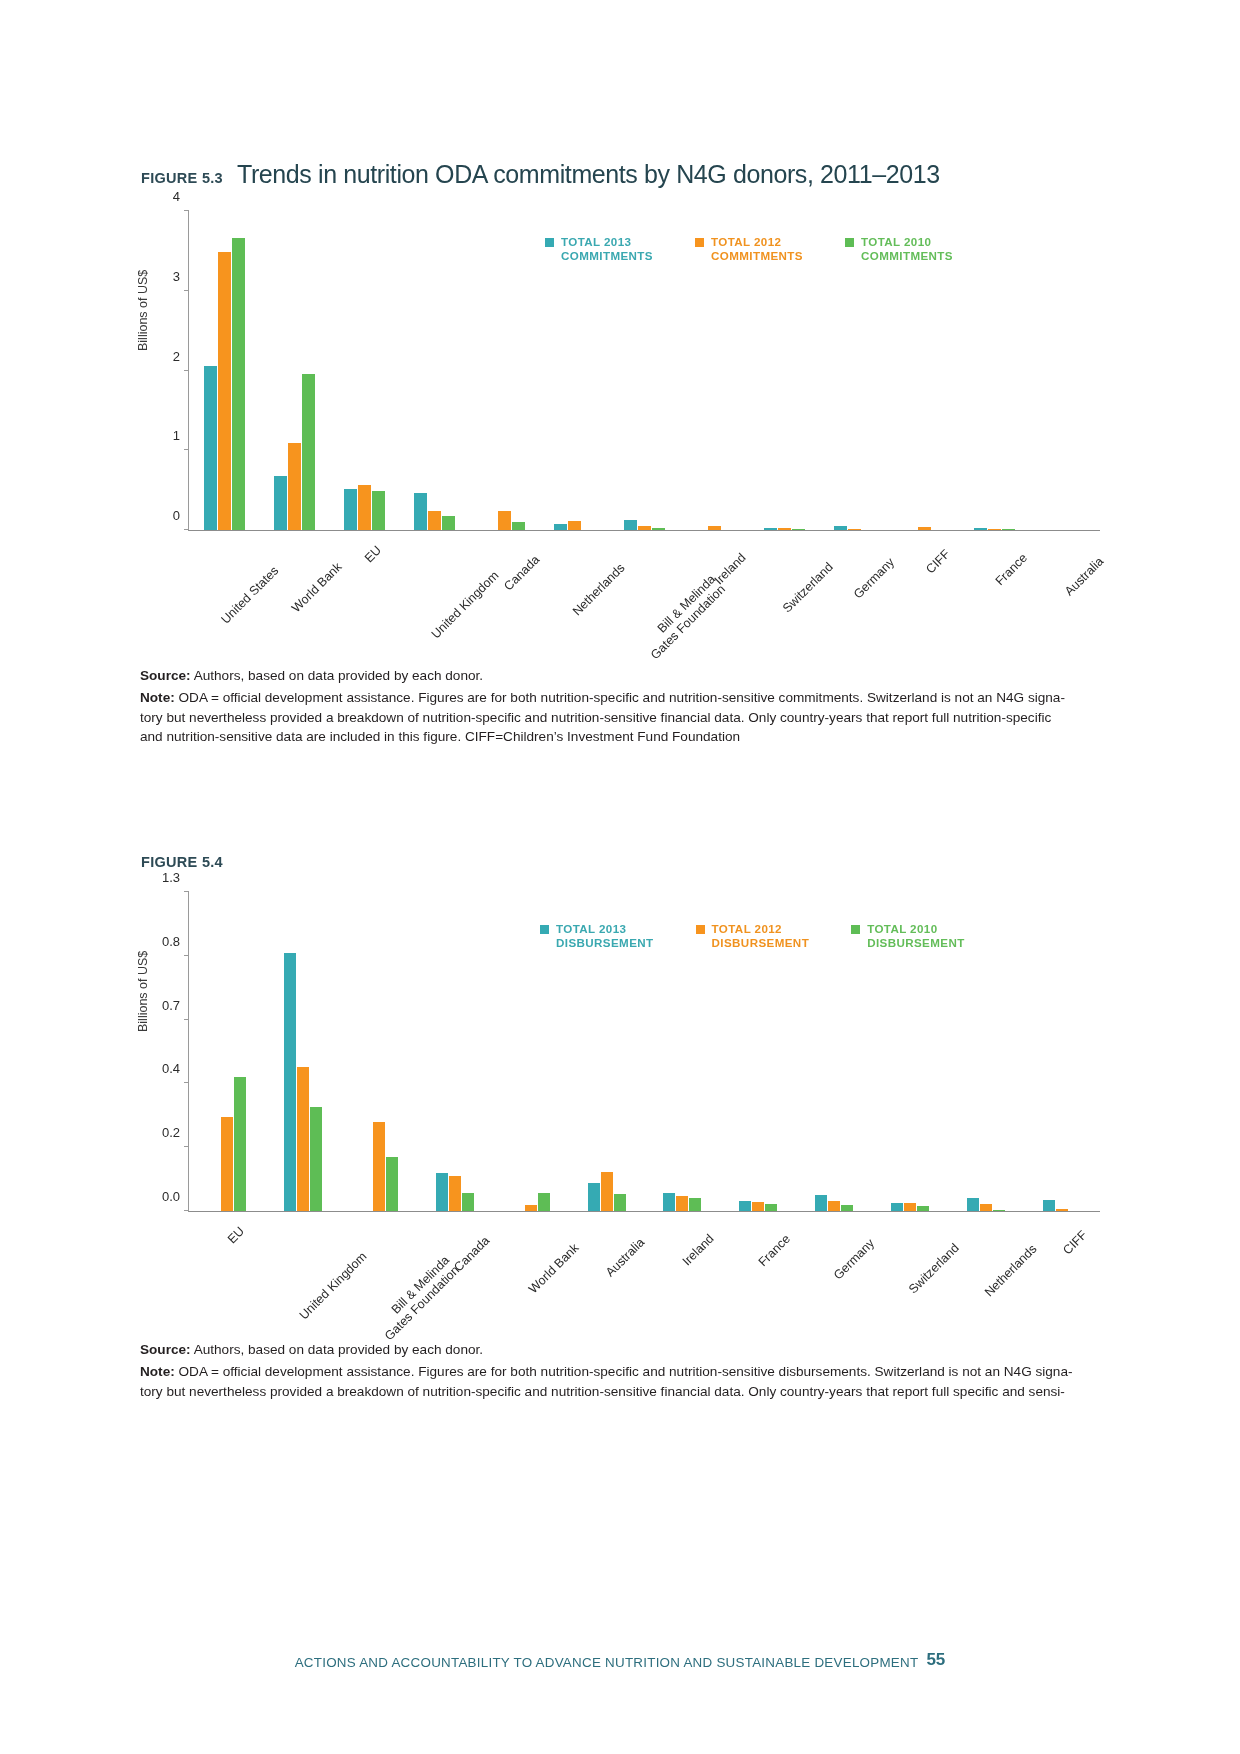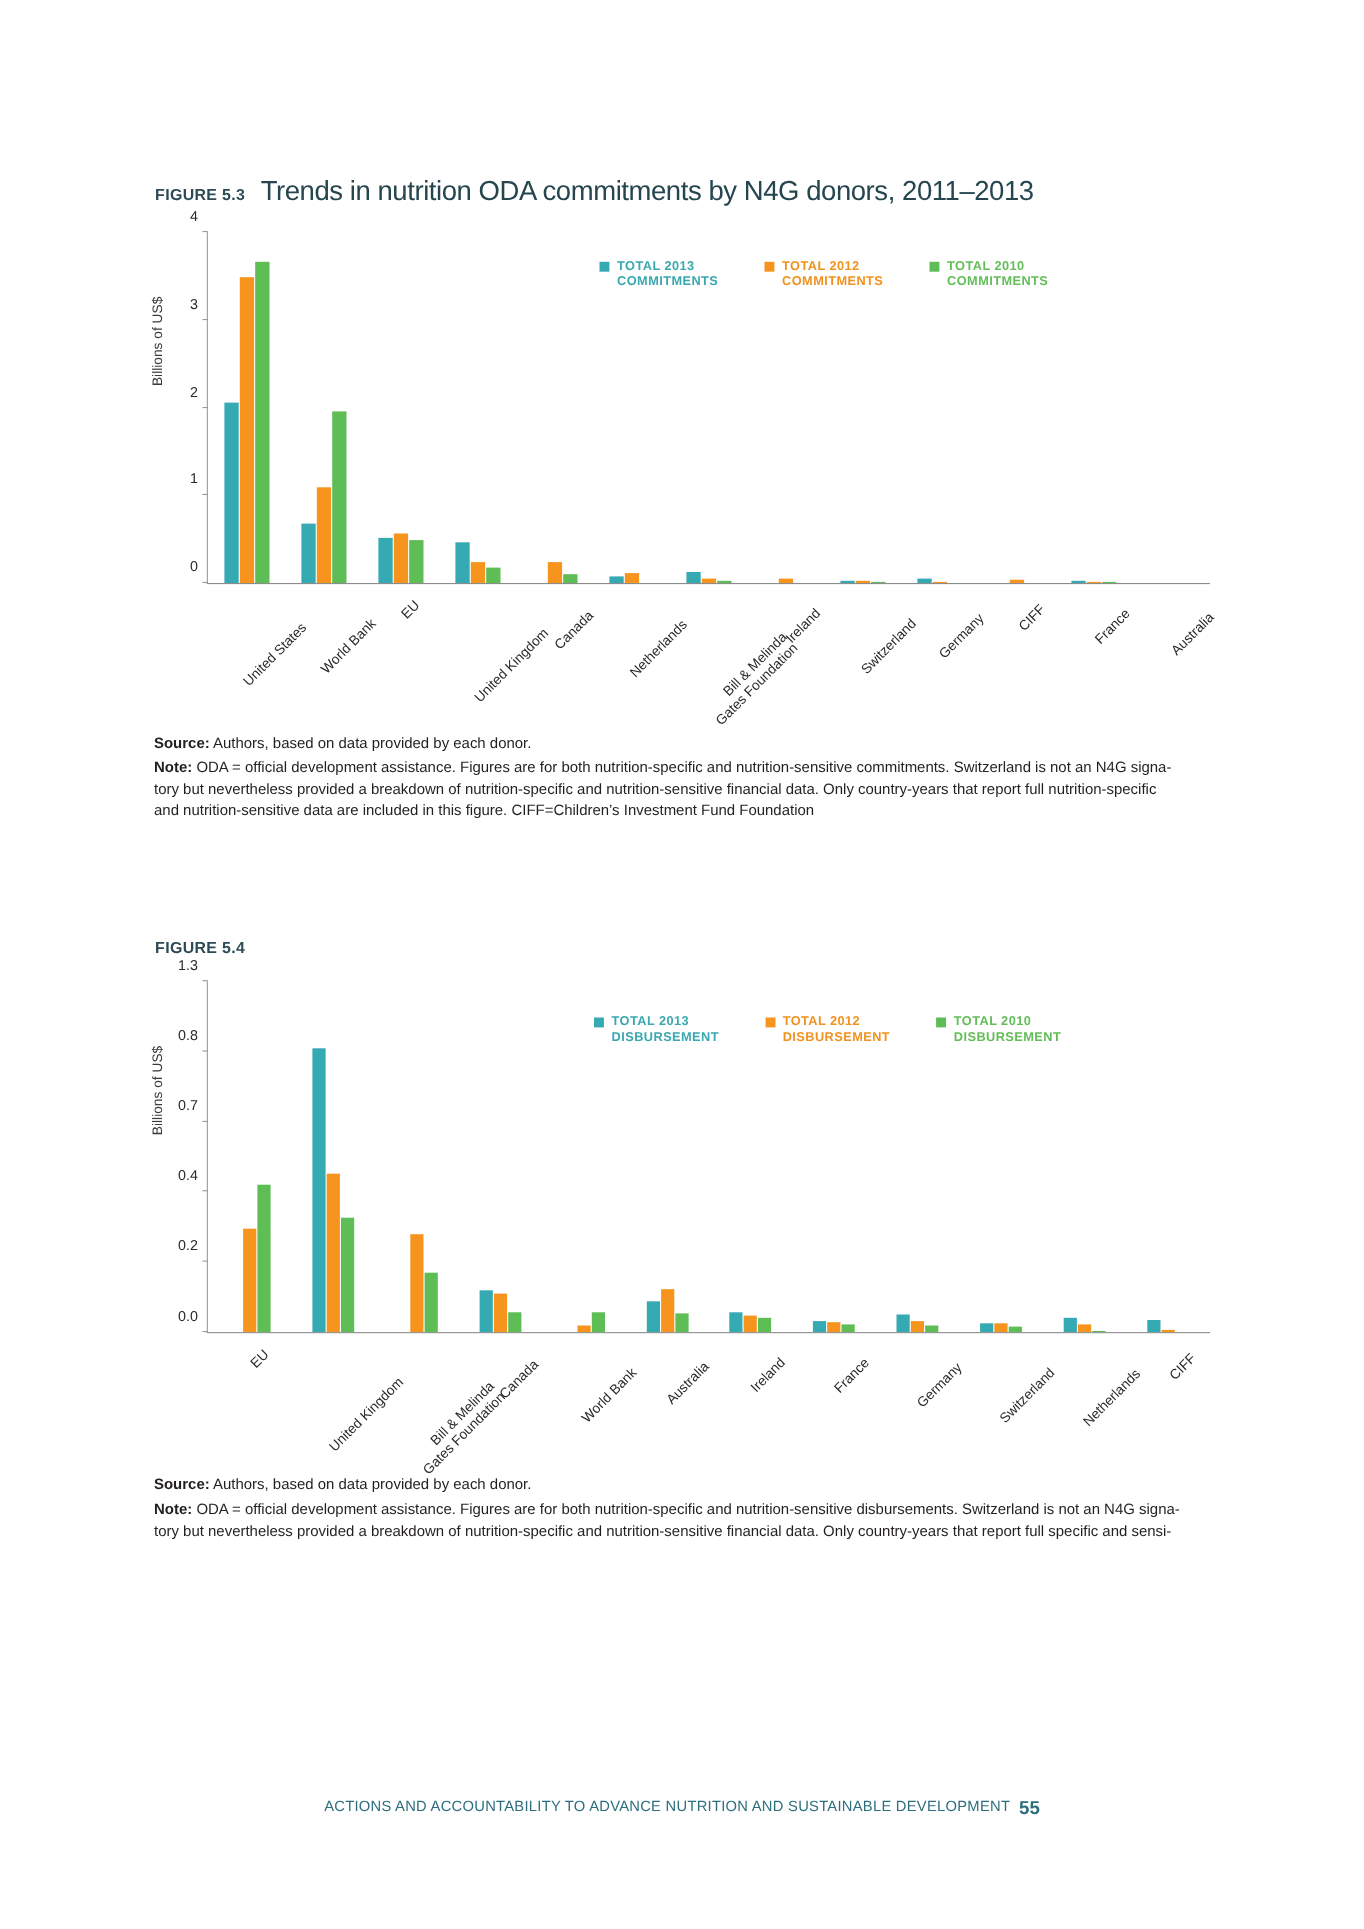--- a/index.html
+++ b/index.html
@@ -199,24 +199,24 @@
   }
   .note-line b { font-weight: bold; }
   #notes-1 { position: absolute; top: 500px; }
   #notes-2 { position: absolute; top: 480px; }
 
   
   .footer {
     position: absolute;
     left: 0;
     right: 0;
-    bottom: 100px;
+    bottom: 84px;
     display: flex;
     justify-content: center;
-    align-items: flex-start;
+    align-items: flex-end;
     gap: 8px;
   }
   .footer-text {
     font-size: 13.4px;
     letter-spacing: 0.25px;
     color: #2d6e7e;
   }
   .footer-page {
     font-size: 17px;
     font-weight: bold;

